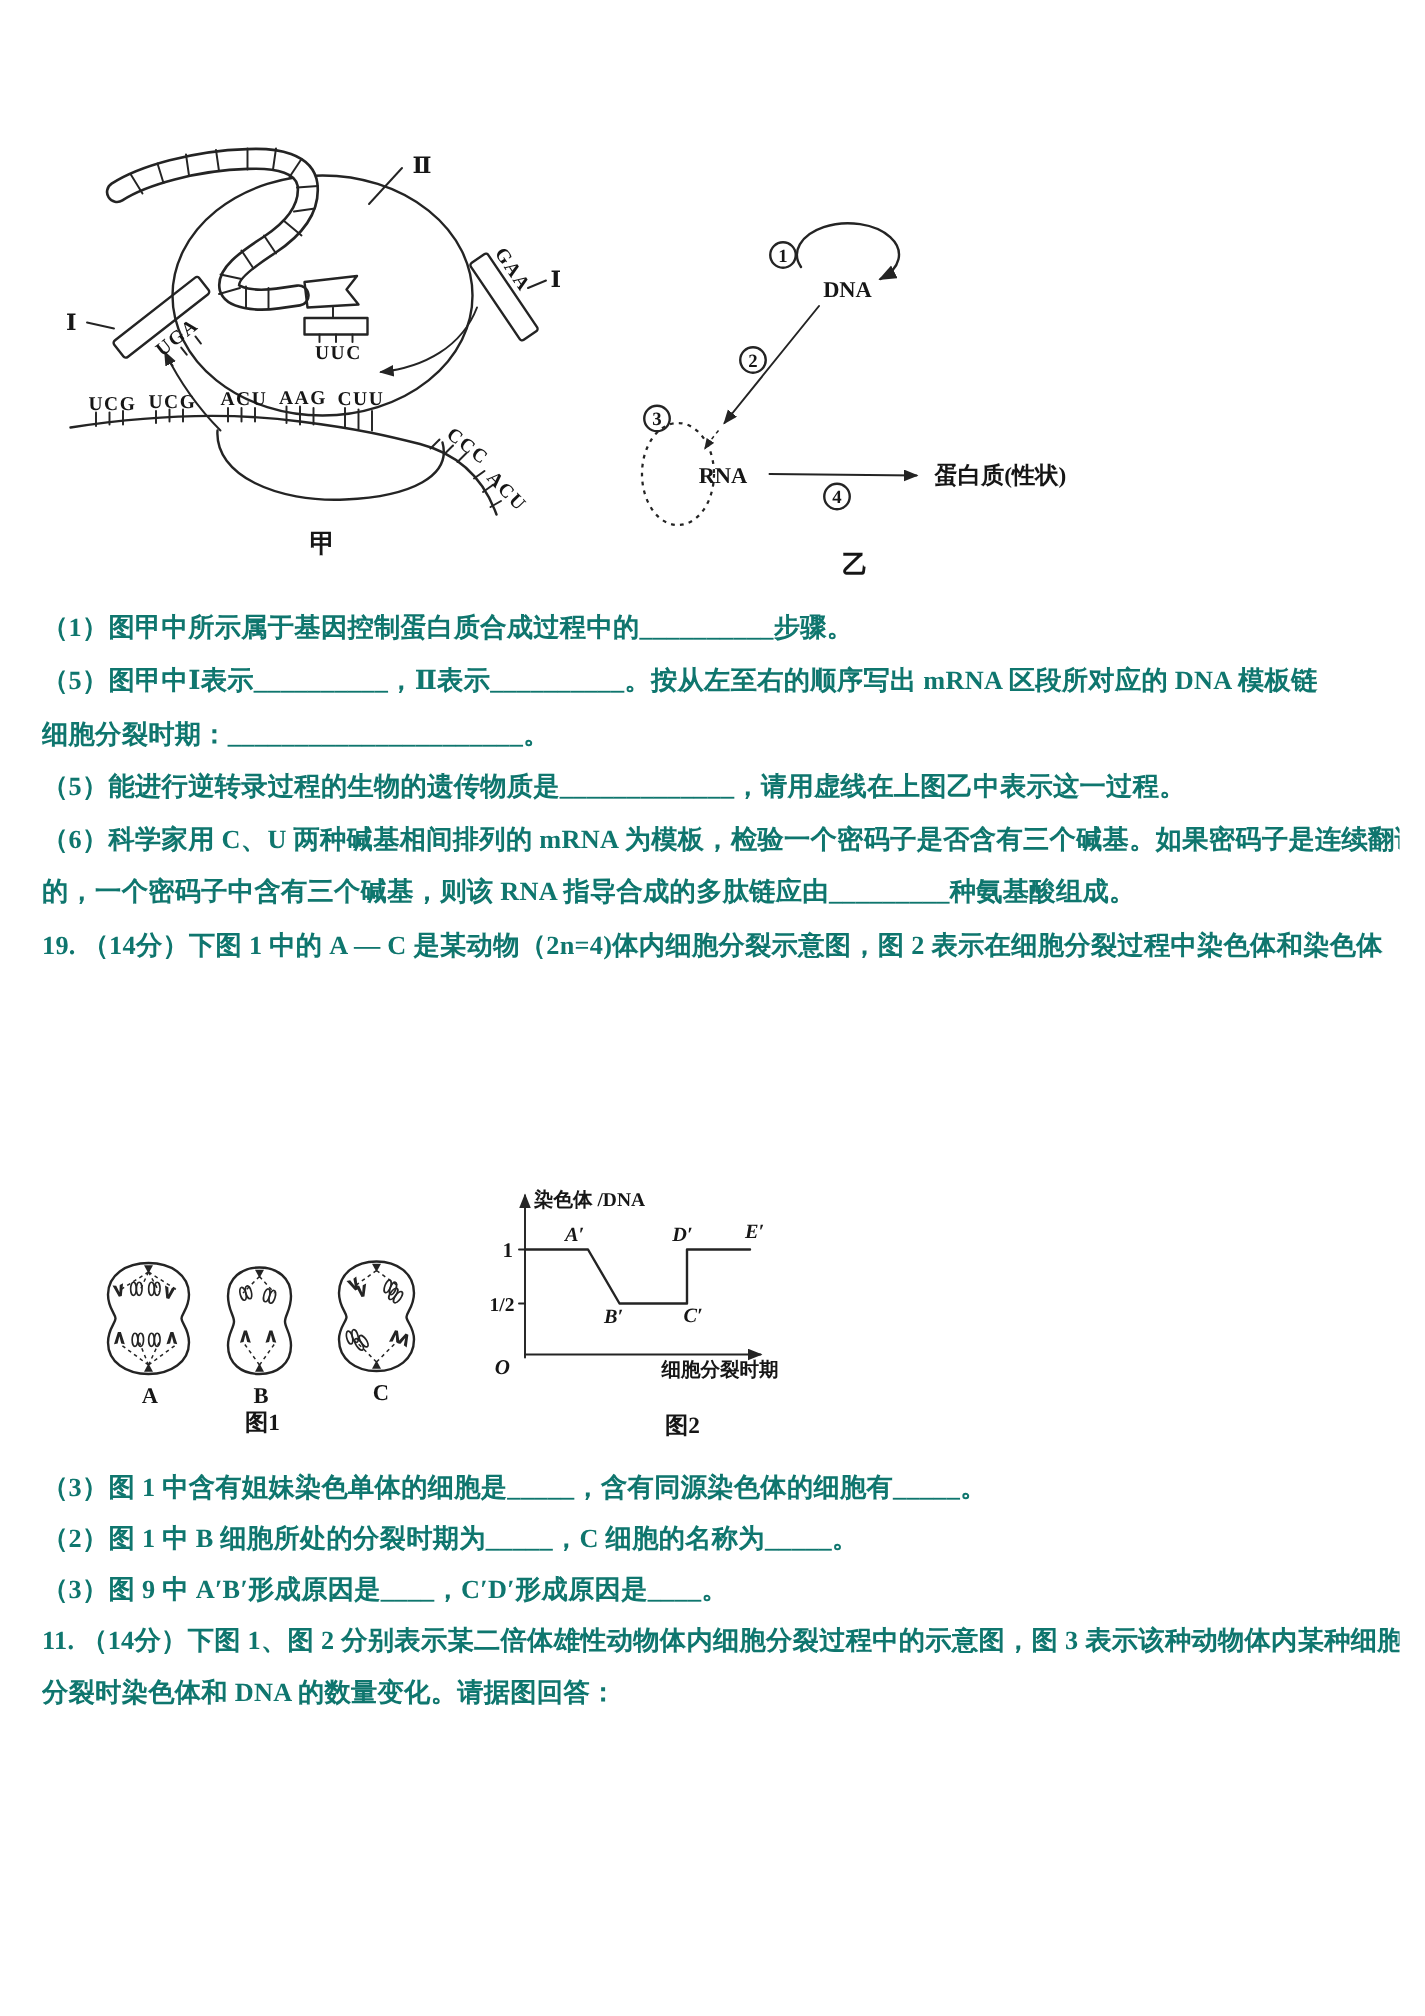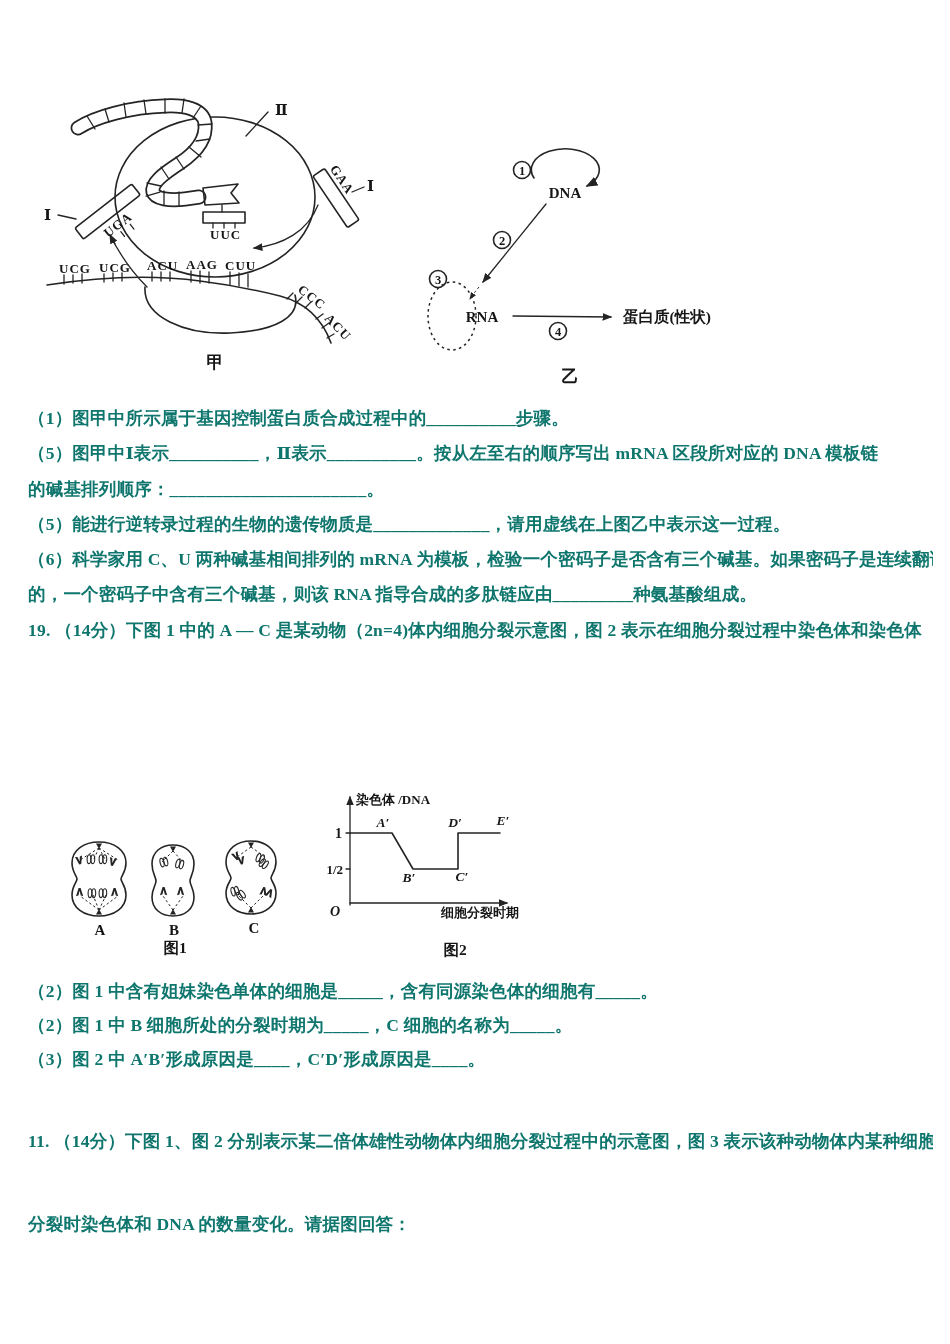--- a/index.html
+++ b/index.html
@@ -9,21 +9,21 @@
     font-family:"Liberation Serif","DejaVu Serif",serif;
   }
   .tb{position:absolute;left:28px;width:905px;font-size:17.5px;font-weight:bold;
       color:#0f766e;letter-spacing:0.2px;}
   .tb .ln{white-space:nowrap;overflow:hidden;}
   .tb1{top:401px;}
   .tb1 .ln{line-height:35.3px;}
   .tb2{top:974px;}
   .tb2 .ln{line-height:34px;}
   .tb3{top:1076px;}
-  .tb3 .ln{line-height:35px;margin-top:48px;}
+  .tb3 .ln{line-height:35px;}
   svg{position:absolute;overflow:visible;}
   svg .stroke{stroke:#242424;fill:none;stroke-width:1.6;stroke-linecap:round;stroke-linejoin:round;}
   svg .thin{stroke:#242424;fill:none;stroke-width:1.3;stroke-linecap:round;}
   svg .fillink{fill:#242424;stroke:none;}
   svg .dash{stroke:#242424;fill:none;stroke-width:1;stroke-dasharray:2.4,2.4;}
   svg text{fill:#161616;font-family:"Liberation Serif","DejaVu Serif",serif;}
   .codon{font-size:13px;font-weight:bold;letter-spacing:1px;}
   .cjk{font-weight:bold;}
   .roman{font-size:15px;font-weight:bold;}
   .tubeOuter{stroke:#242424;fill:none;stroke-width:15;stroke-linecap:round;stroke-linejoin:round;}
@@ -170,21 +170,21 @@
     <circle class="stroke" cx="133" cy="191" r="8.5"></circle>
     <text x="133" y="195.5" text-anchor="middle" font-size="12.5" font-weight="bold">4</text>
     <text class="cjk" x="198" y="182" font-size="15.5">蛋白质(性状)</text>
 
     <text class="cjk" x="145" y="242" text-anchor="middle" font-size="17">乙</text>
   </svg>
 
   <div class="tb tb1">
     <div class="ln">（1）图甲中所示属于基因控制蛋白质合成过程中的__________步骤。</div>
     <div class="ln">（5）图甲中Ⅰ表示__________，Ⅱ表示__________。按从左至右的顺序写出 mRNA 区段所对应的 DNA 模板链</div>
-    <div class="ln">的碱基排列顺序：______________________。</div>
+    <div class="ln">细胞分裂时期：______________________。</div>
     <div class="ln">（5）能进行逆转录过程的生物的遗传物质是_____________，请用虚线在上图乙中表示这一过程。</div>
     <div class="ln">（6）科学家用 C、U 两种碱基相间排列的 mRNA 为模板，检验一个密码子是否含有三个碱基。如果密码子是连续翻译</div>
     <div class="ln">的，一个密码子中含有三个碱基，则该 RNA 指导合成的多肽链应由_________种氨基酸组成。</div>
     <div class="ln">19. （14分）下图 1 中的 A — C 是某动物（2n=4)体内细胞分裂示意图，图 2 表示在细胞分裂过程中染色体和染色体</div>
   </div>
 
   <svg style="left:55px;top:835px;width:240px;height:125px" viewBox="0 0 240 125">
     <defs>
       <path id="chrF" d="M0,0 L2.4,0.6 L3.6,5.4 L4.8,0.6 L7.2,0 L4.6,8.2 L2.6,8.2 Z"></path>
       <g id="chrO">
@@ -288,23 +288,23 @@
     <text class="itlab" x="58" y="42" text-anchor="middle">A′</text>
     <text class="itlab" x="84" y="97" text-anchor="middle">B′</text>
     <text class="itlab" x="137" y="96" text-anchor="middle">C′</text>
     <text class="itlab" x="130" y="42" text-anchor="middle">D′</text>
     <text class="itlab" x="178" y="40" text-anchor="middle">E′</text>
 
     <text class="cjk" x="130" y="170" text-anchor="middle" font-size="15.5">图2</text>
   </svg>
 
   <div class="tb tb2">
-    <div class="ln">（2）图 1 中含有姐妹染色单体的细胞是_____，含有同源染色体的细胞有_____。</div>
+    <div class="ln">（3）图 1 中含有姐妹染色单体的细胞是_____，含有同源染色体的细胞有_____。</div>
     <div class="ln">（2）图 1 中 B 细胞所处的分裂时期为_____，C 细胞的名称为_____。</div>
-    <div class="ln">（3）图 2 中 A′B′形成原因是____，C′D′形成原因是____。</div>
+    <div class="ln">（3）图 9 中 A′B′形成原因是____，C′D′形成原因是____。</div>
   </div>
 
   <div class="tb tb3">
     <div class="ln">11. （14分）下图 1、图 2 分别表示某二倍体雄性动物体内细胞分裂过程中的示意图，图 3 表示该种动物体内某种细胞</div>
     <div class="ln">分裂时染色体和 DNA 的数量变化。请据图回答：</div>
   </div>
 
 </div>
 
 </body></html>

